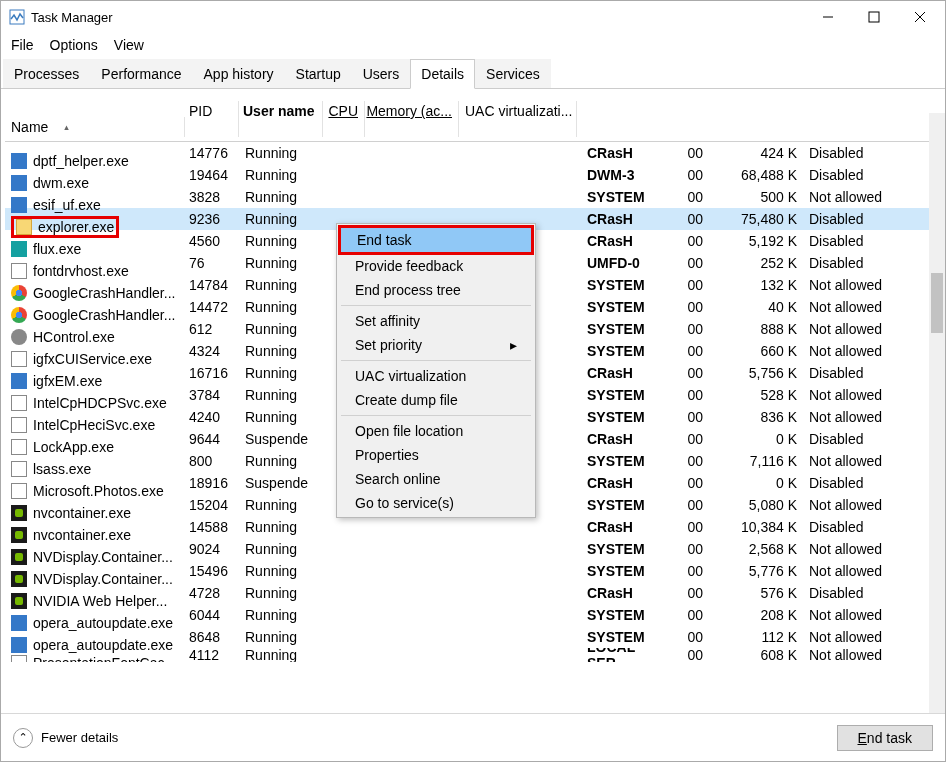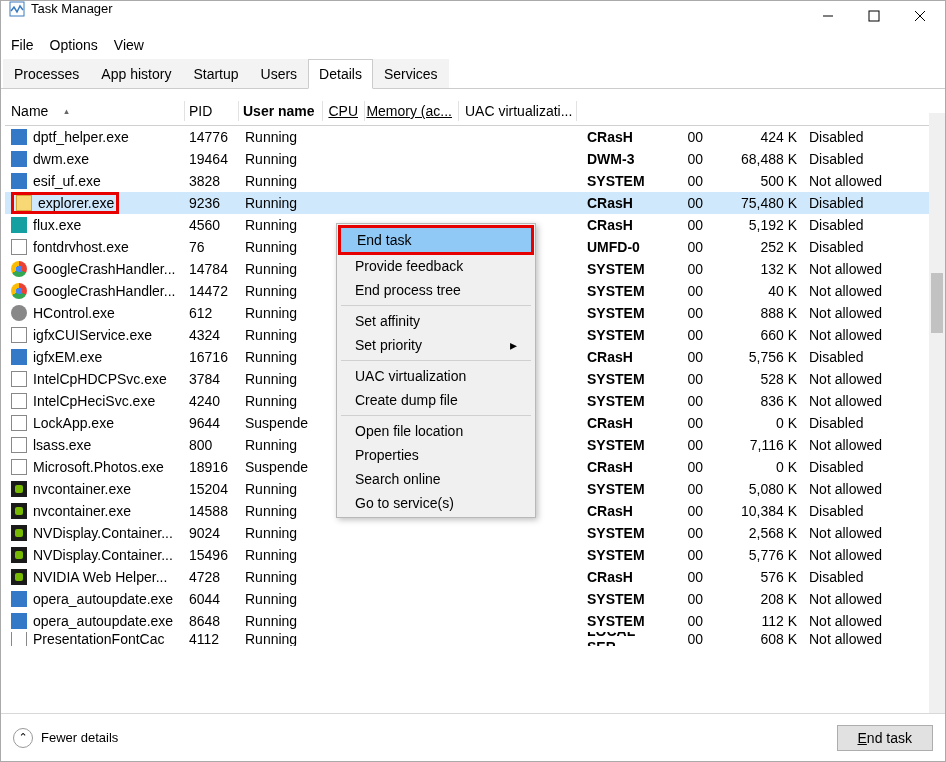--- a/index.html
+++ b/index.html
@@ -1,31 +1,31 @@
 <!DOCTYPE html>
 <html><head>
 <meta charset="utf-8">
 <style>
   * { box-sizing: border-box; margin: 0; padding: 0; }
   body { font-family: "Segoe UI", Tahoma, sans-serif; font-size: 13px; color: #000; background: #fff; width: 946px; height: 762px; overflow: hidden; position: relative; border: 1px solid #aaa; }
-  .titlebar { display: flex; height: 32px; padding: 0 2px 0 8px; }
+  .titlebar { display: flex; align-items: center; height: 32px; padding: 0 2px 0 8px; }
   .titlebar .app-icon { width: 16px; height: 16px; margin-right: 6px; }
   .titlebar .title { font-size: 13px; flex: 0 0 auto; }
   .titlebar .spacer { flex: 1; }
   .winbtn { width: 46px; height: 30px; display: flex; align-items: center; justify-content: center; }
   .menubar { display: flex; gap: 16px; padding: 4px 10px; font-size: 14px; }
   .menubar span { }
   .tabs { display: flex; border-bottom: 1px solid #ccc; margin-top: 2px; padding-left: 2px; }
   .tab { padding: 6px 10px; font-size: 14px; border: 1px solid transparent; border-bottom: none; background: #f3f3f3; margin-right: 0px; position: relative; }
   .tab.active { background: #fff; border: 1px solid #ccc; border-bottom: 1px solid #fff; margin-bottom: -1px; }
   .tab-highlight { border: 3px solid #e60000; }
   .thead-row { display: flex; border-bottom: 1px solid #d0d0d0; padding: 4px 0; margin: 8px 4px 0 4px; font-size: 14px; }
   .row { display: flex; padding: 1px 0; margin: 0 4px; font-size: 14px; height: 22px; align-items: center; }
   .row.selected { background: #cfe8fb; }
-  .c-name { width: 180px; padding-left: 6px; display: flex; align-items: center; overflow: hidden; white-space: nowrap; }
+  .c-name { width: 180px; padding-left: 6px; display: flex; align-items: center; overflow: hidden; white-space: nowrap; margin-top: 16px; }
   .c-name .icon { width: 16px; height: 16px; margin-right: 6px; flex-shrink: 0; }
   .c-pid { width: 54px; text-align: left; padding-left: 4px; }
   .c-status { width: 344px; padding-left: 6px; }
   .c-user { width: 84px; padding-left: 4px; font-weight: bold; }
   .c-cpu { width: 42px; text-align: right; padding-right: 6px; }
   .c-mem { width: 94px; text-align: right; padding-right: 6px; }
   .c-uac { width: 118px; padding-left: 6px; overflow: hidden; white-space: nowrap; }
   .thead-row > div { border-right: 1px solid #e2e2e2; padding-top: 2px; padding-bottom: 2px; white-space: nowrap; overflow: hidden; }
   .thead-row .c-cpu, .thead-row .c-mem { text-align: right; text-decoration: underline; }
   .name-highlight { border: 3px solid #e60000; display: inline-flex; align-items: center; padding: 0 2px; height: 22px; }
@@ -80,20 +80,21 @@
 </div>
 
 <div class="menubar">
   <span>File</span>
   <span>Options</span>
   <span>View</span>
 </div>
 
 <div class="tabs">
   <div class="tab">Processes</div>
+  <div class="tab">Performance</div>
   <div class="tab">App history</div>
   <div class="tab">Startup</div>
   <div class="tab">Users</div>
   <div class="tab active tab-highlight">Details</div>
   <div class="tab">Services</div>
 </div>
 
 <div class="thead-row">
   <div class="c-name">
       <span>Name</span>

